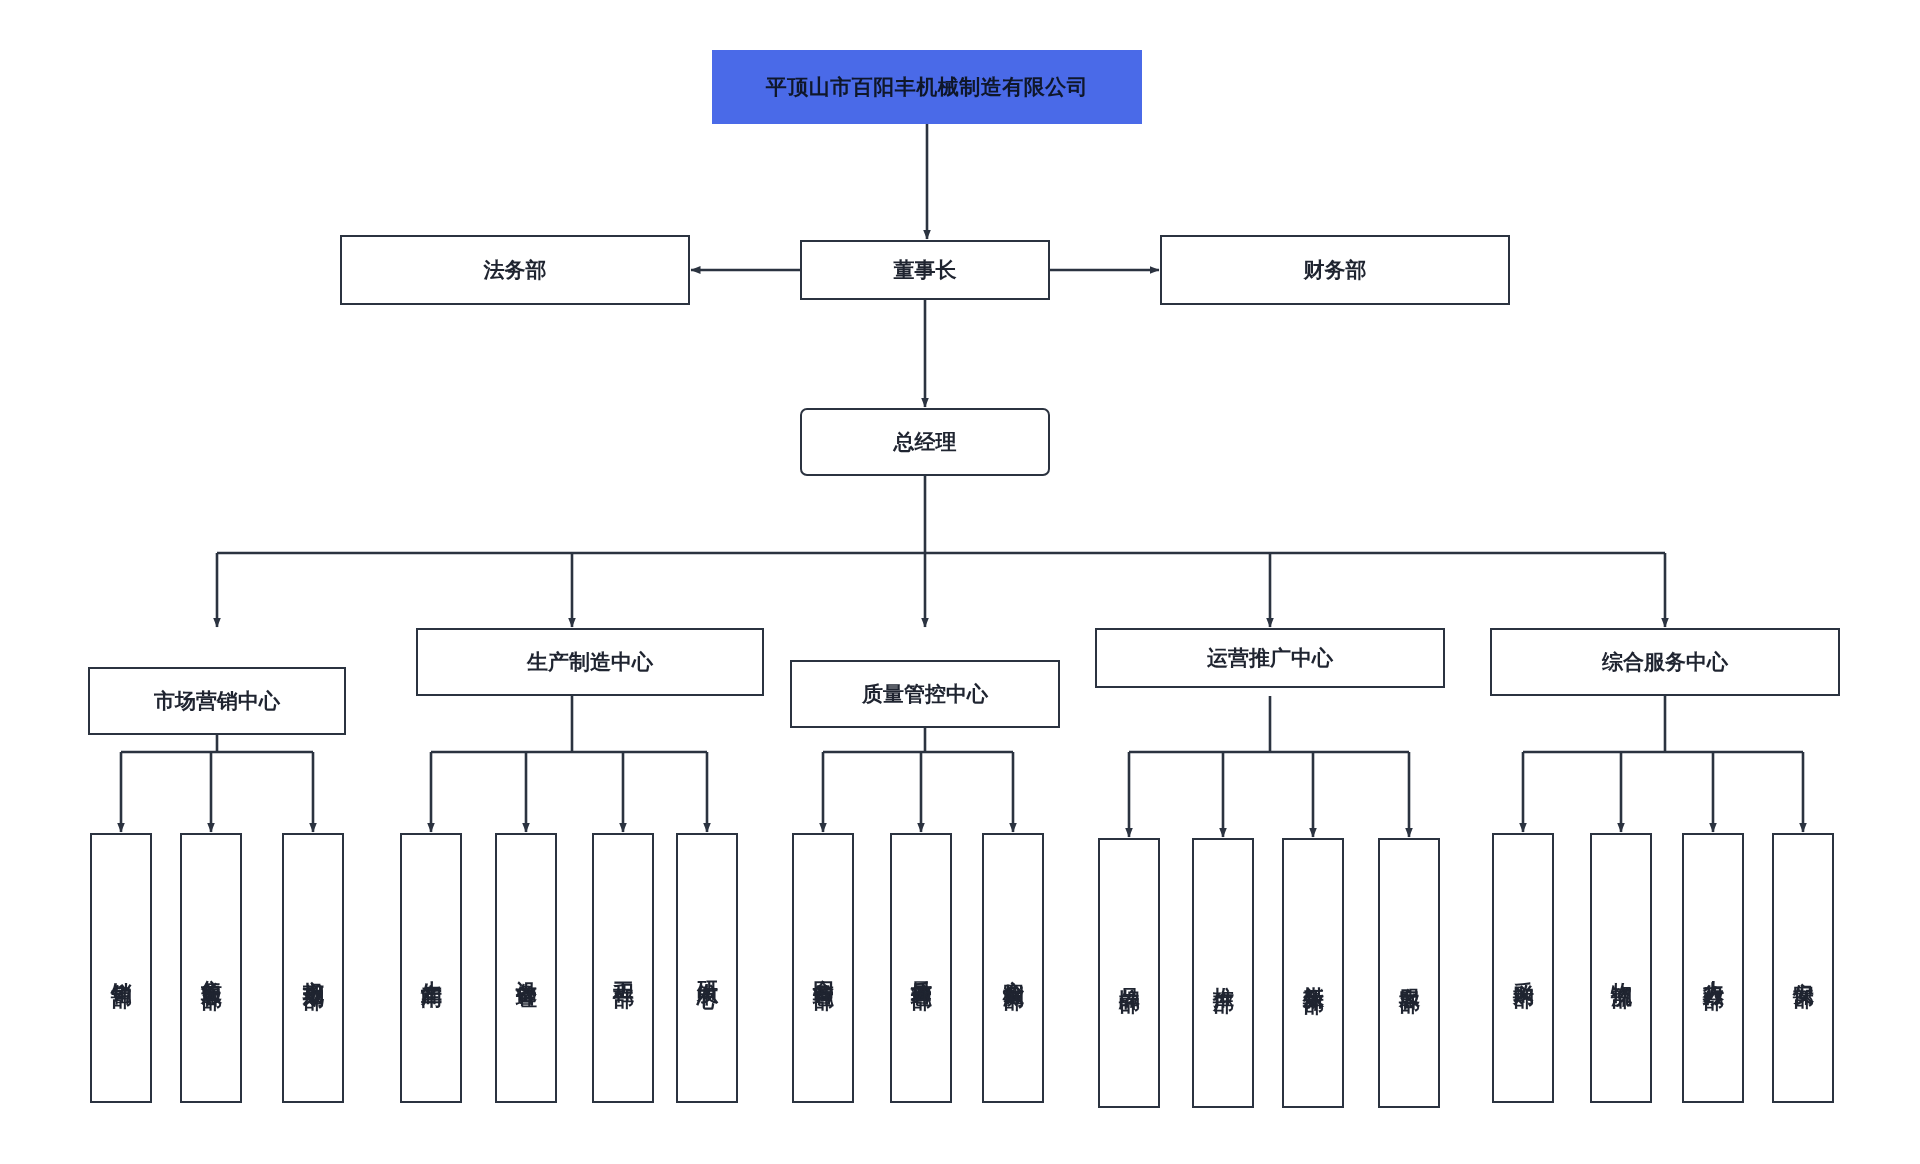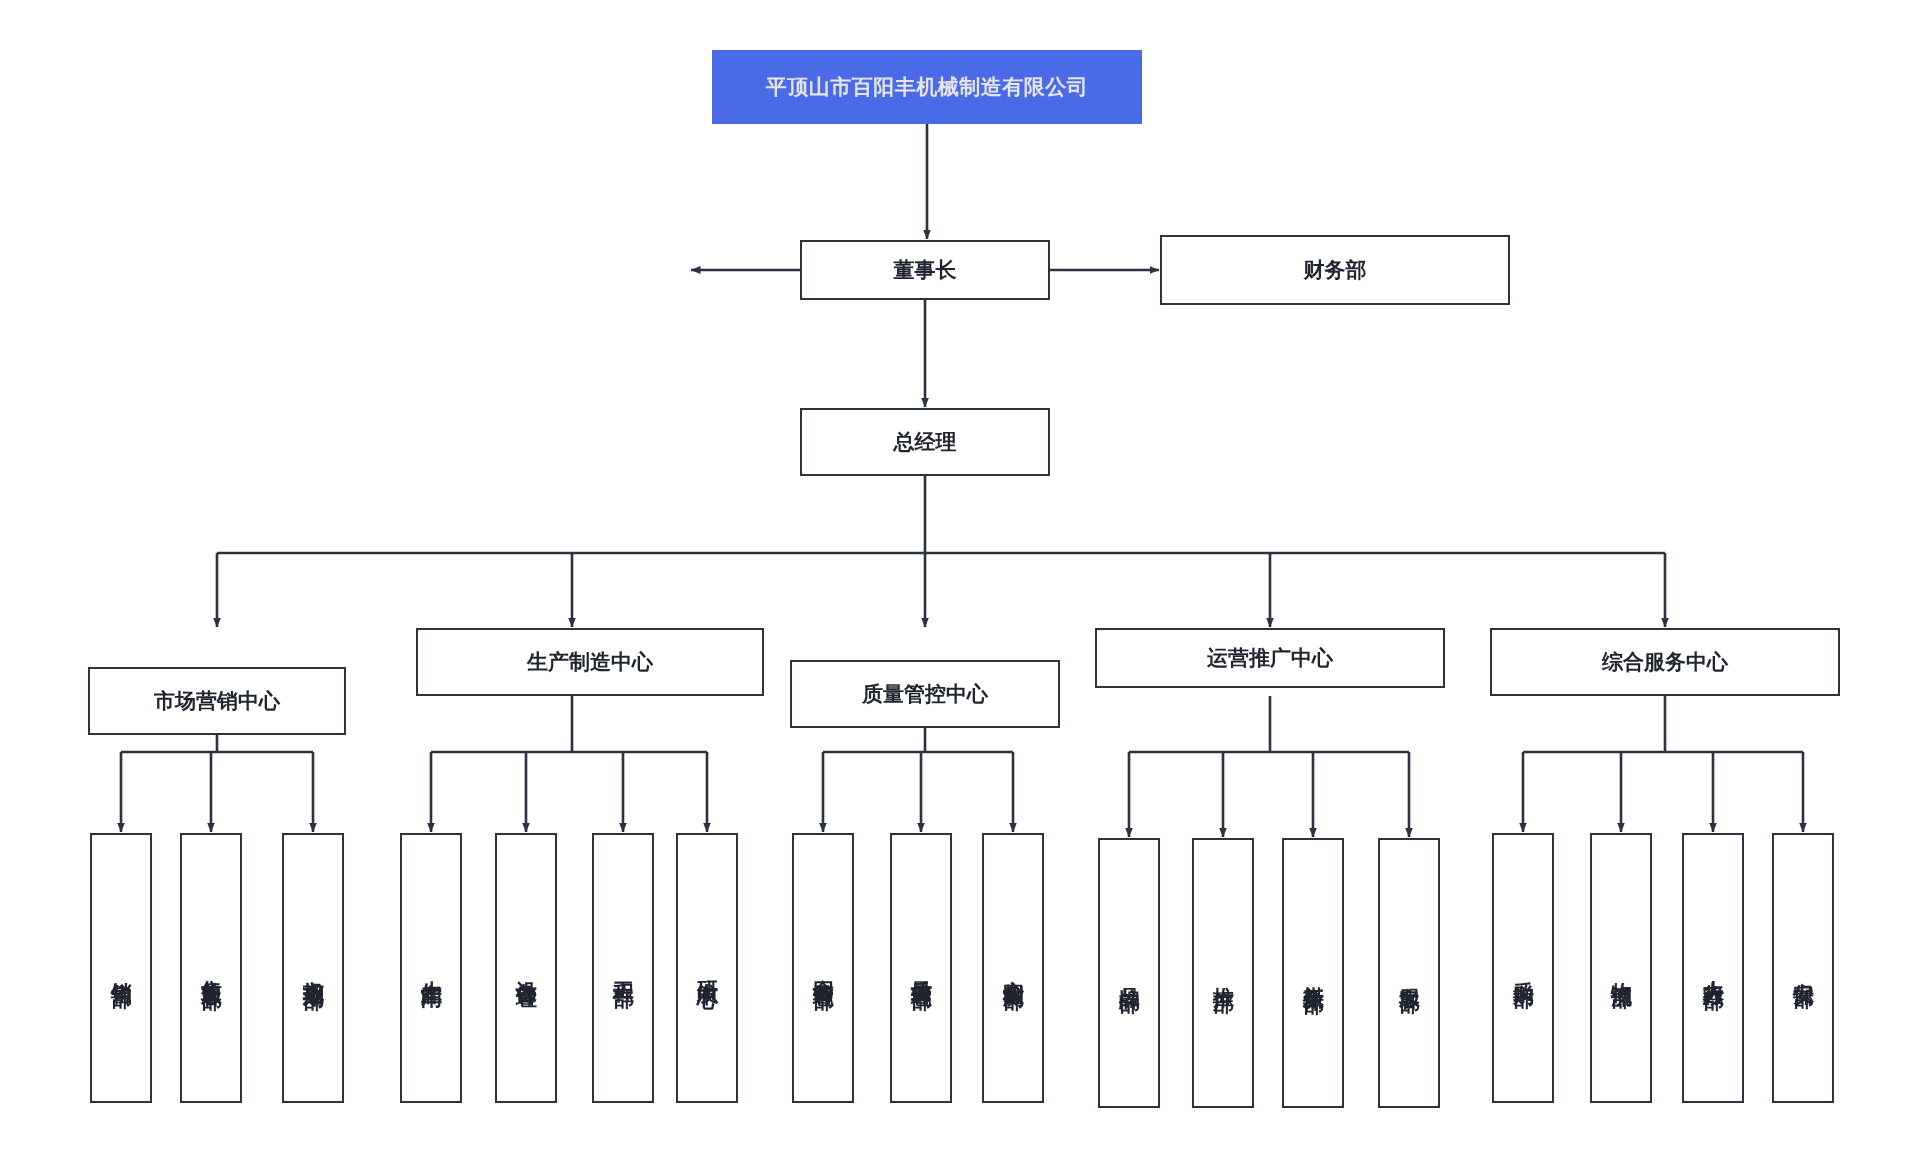--- a/index.html
+++ b/index.html
@@ -11,21 +11,21 @@
   }
   #chart-root{position:relative;width:1920px;height:1164px;background:#ffffff;}
   svg.wires{position:absolute;left:0;top:0;width:1920px;height:1164px;}
   .node{
     position:absolute;box-sizing:border-box;
     background:#ffffff;border:2.5px solid #2b3340;
     display:flex;align-items:center;justify-content:center;
     text-align:center;
   }
   .node.root{
-    background:#4a6ae8;border:none;color:#e5e5e5;
+    background:#4a6ae8;border:none;color:#0f172a;
     font-weight:bold;font-size:21px;letter-spacing:.5px;
   }
   .node.exec{font-weight:bold;font-size:21px;}
   .node.center{font-weight:bold;font-size:21px;}
   .node.dept{
     font-weight:bold;font-size:21px;line-height:1.18;
     writing-mode:vertical-rl;text-orientation:upright;
     letter-spacing:2px;
   }
   .node.dept .vlabel{
@@ -84,30 +84,33 @@
         <path d="M1621,752 L1621,832" marker-end="url(#arw)"></path>
         <path d="M1713,752 L1713,832" marker-end="url(#arw)"></path>
         <path d="M1803,752 L1803,832" marker-end="url(#arw)"></path>
       </g>
   </svg>
 
   <div class="node root" style="left: 712px; top: 50px; width: 430px; height: 74px;">
     <span>平顶山市百阳丰机械制造有限公司</span>
   </div>
 
+  <div class="node exec" style="left: 340px; top: 235px; width: 350px; height: 70px;">
+    <span>法务部</span>
+  </div>
 
   <div class="node exec" style="left: 800px; top: 240px; width: 250px; height: 60px;">
     <span>董事长</span>
   </div>
 
   <div class="node exec" style="left: 1160px; top: 235px; width: 350px; height: 70px;">
     <span>财务部</span>
   </div>
 
-  <div class="node exec" style="left: 800px; top: 408px; width: 250px; height: 68px;">
+  <div class="node exec" style="left: 800px; top: 408px; width: 250px; height: 68px; border-radius: 7px;">
     <span>总经理</span>
   </div>
 
   <div id="centers-host">
       <div class="node center" style="left: 88px; top: 628px; width: 258px; height: 68px; margin-top: 39px;">
         <span>市场营销中心</span>
       </div>
       <div class="node dept" style="left: 90px; top: 833px; width: 62px; height: 270px;">
         <span class="vlabel">销售部</span>
       </div>

